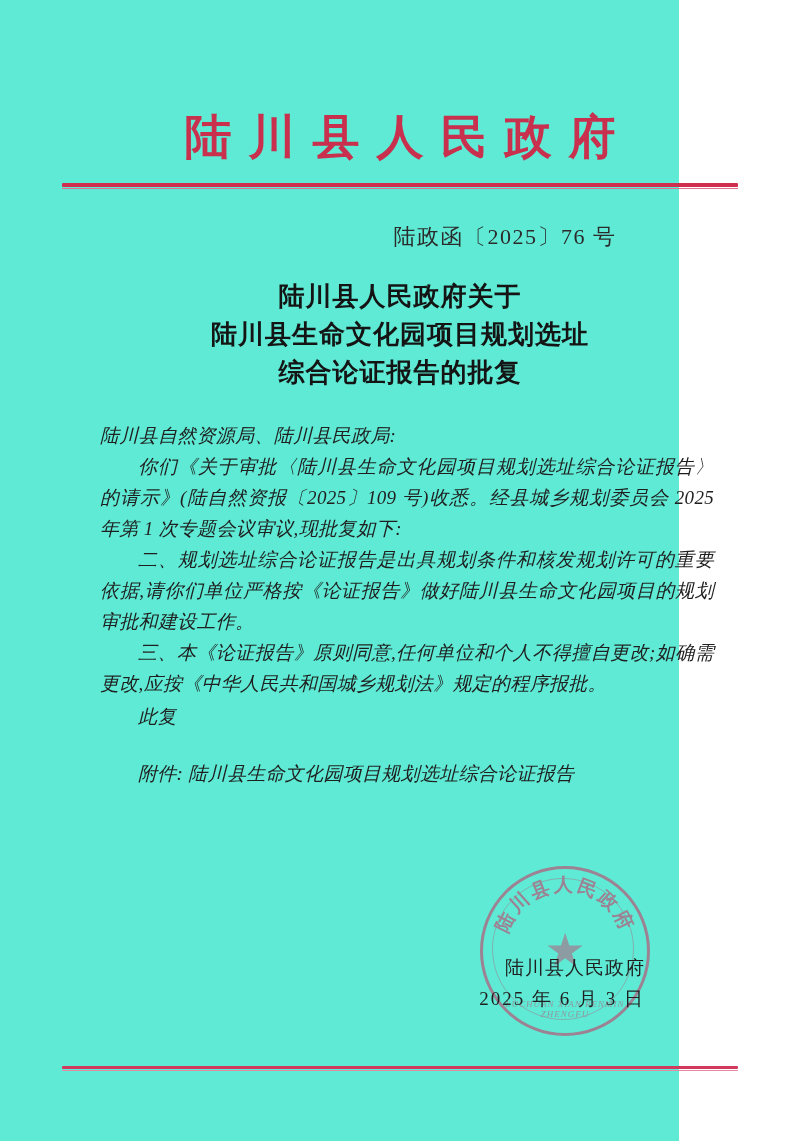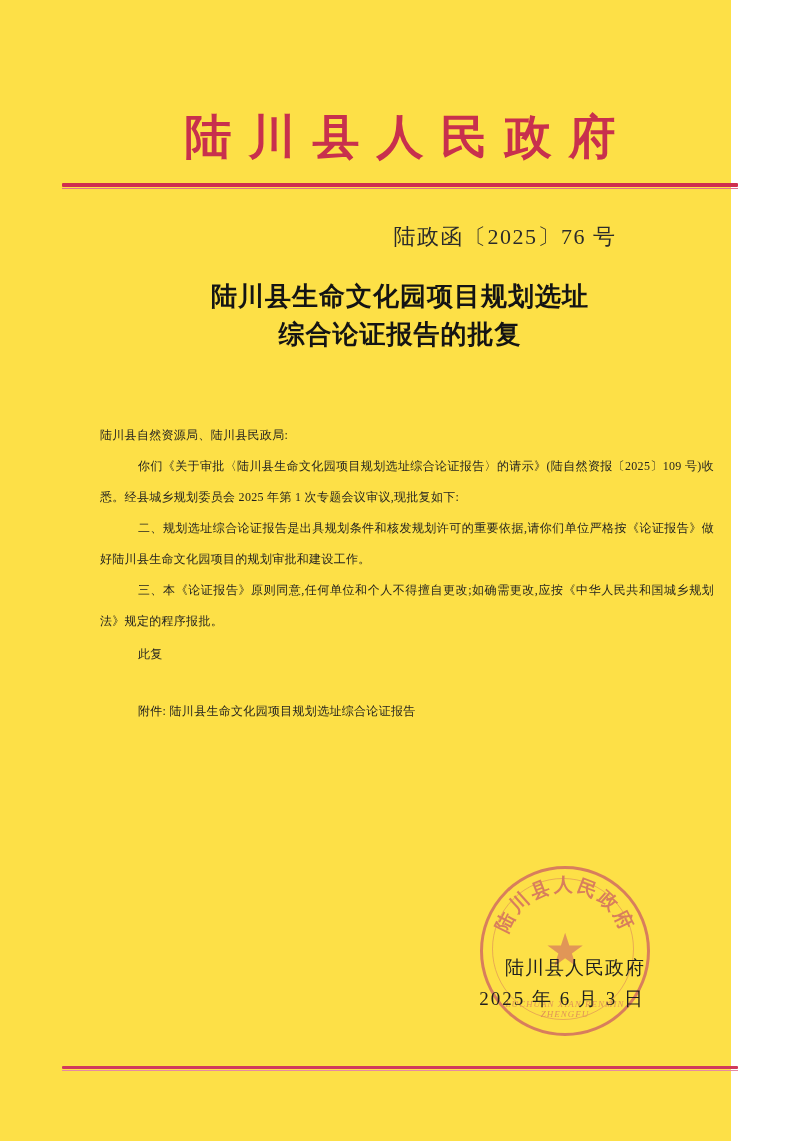--- a/index.html
+++ b/index.html
@@ -10,24 +10,24 @@
     width: 800px;
     height: 1141px;
     background: #ffffff;
     font-family: "Liberation Serif", "DejaVu Serif", serif;
     color: #1a1a1a;
     position: relative;
     overflow: hidden;
   }
   .page {
     position: relative;
-    width: 731px;
+    width: 679px;
     height: 1141px;
     box-sizing: border-box;
-    background: #fde047;
+    background: #5eead4;
   }
 
   
   .letterhead {
     position: absolute;
     top: 112px;
     left: 0;
     width: 800px;
     text-align: center;
   }
@@ -90,27 +90,28 @@
   }
 
   
   .body-block {
     position: absolute;
     top: 420px;
     left: 100px;
     width: 614px;
   }
   .body-p {
-    font-size: 12px;
+    font-size: 19px;
     line-height: 31px;
     letter-spacing: 0.3px;
     text-align: justify;
     text-justify: inter-character;
     color: #1f1f1f;
     margin: 0;
+    font-style: italic;
   }
   .body-p.indent {
     text-indent: 38px;
   }
 
   .closing {
     margin-top: 2px;
     text-indent: 38px;
   }
   .attachment {
@@ -231,20 +232,21 @@
 
   <div class="letterhead">
     <div class="letterhead-title">陆川县人民政府</div>
   </div>
   <div class="head-rule"></div>
   <div class="head-rule-thin"></div>
 
   <div class="doc-number">陆政函〔2025〕76 号</div>
 
   <div class="doc-title">
+    <div class="doc-title-line">陆川县人民政府关于</div>
     <div class="doc-title-line">陆川县生命文化园项目规划选址</div>
     <div class="doc-title-line">综合论证报告的批复</div>
   </div>
 
   <div class="body-block">
     <p class="body-p">陆川县自然资源局、陆川县民政局:</p>
     <p class="body-p indent">你们《关于审批〈陆川县生命文化园项目规划选址综合论证报告〉的请示》(陆自然资报〔2025〕109 号)收悉。经县城乡规划委员会 2025 年第 1 次专题会议审议,现批复如下:</p>
     <p class="body-p indent">二、规划选址综合论证报告是出具规划条件和核发规划许可的重要依据,请你们单位严格按《论证报告》做好陆川县生命文化园项目的规划审批和建设工作。</p>
     <p class="body-p indent">三、本《论证报告》原则同意,任何单位和个人不得擅自更改;如确需更改,应按《中华人民共和国城乡规划法》规定的程序报批。</p>
     <p class="body-p closing">此复</p>

